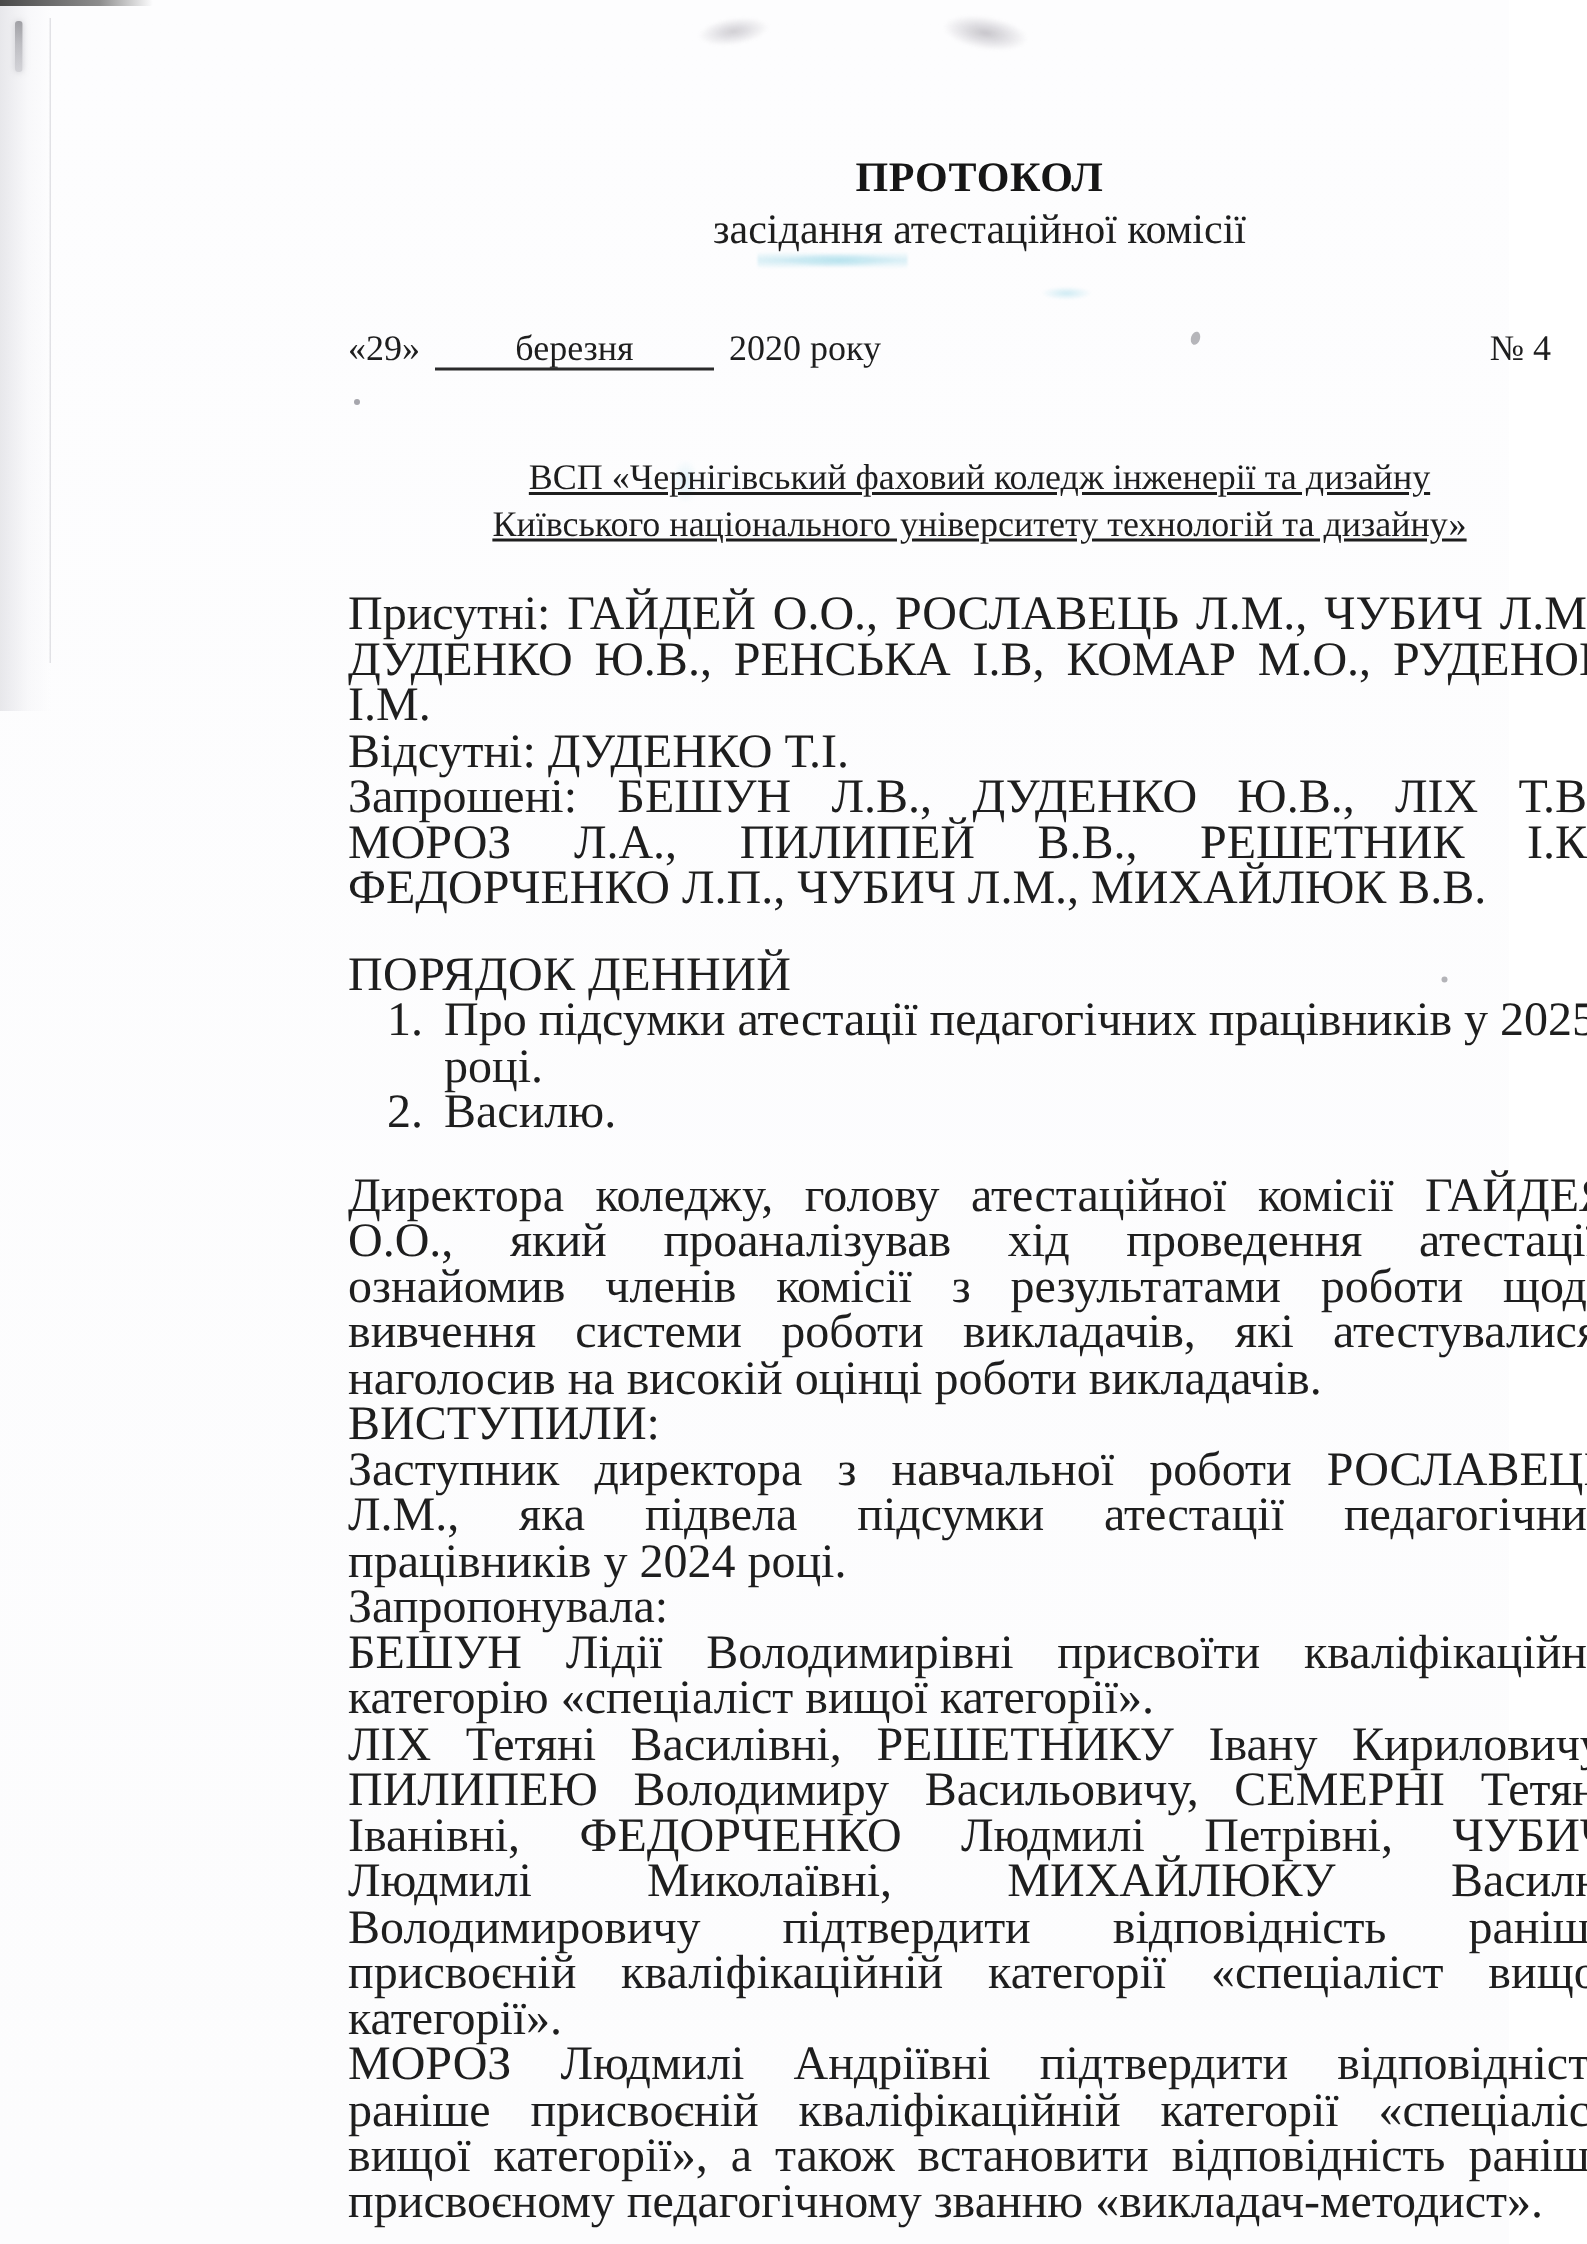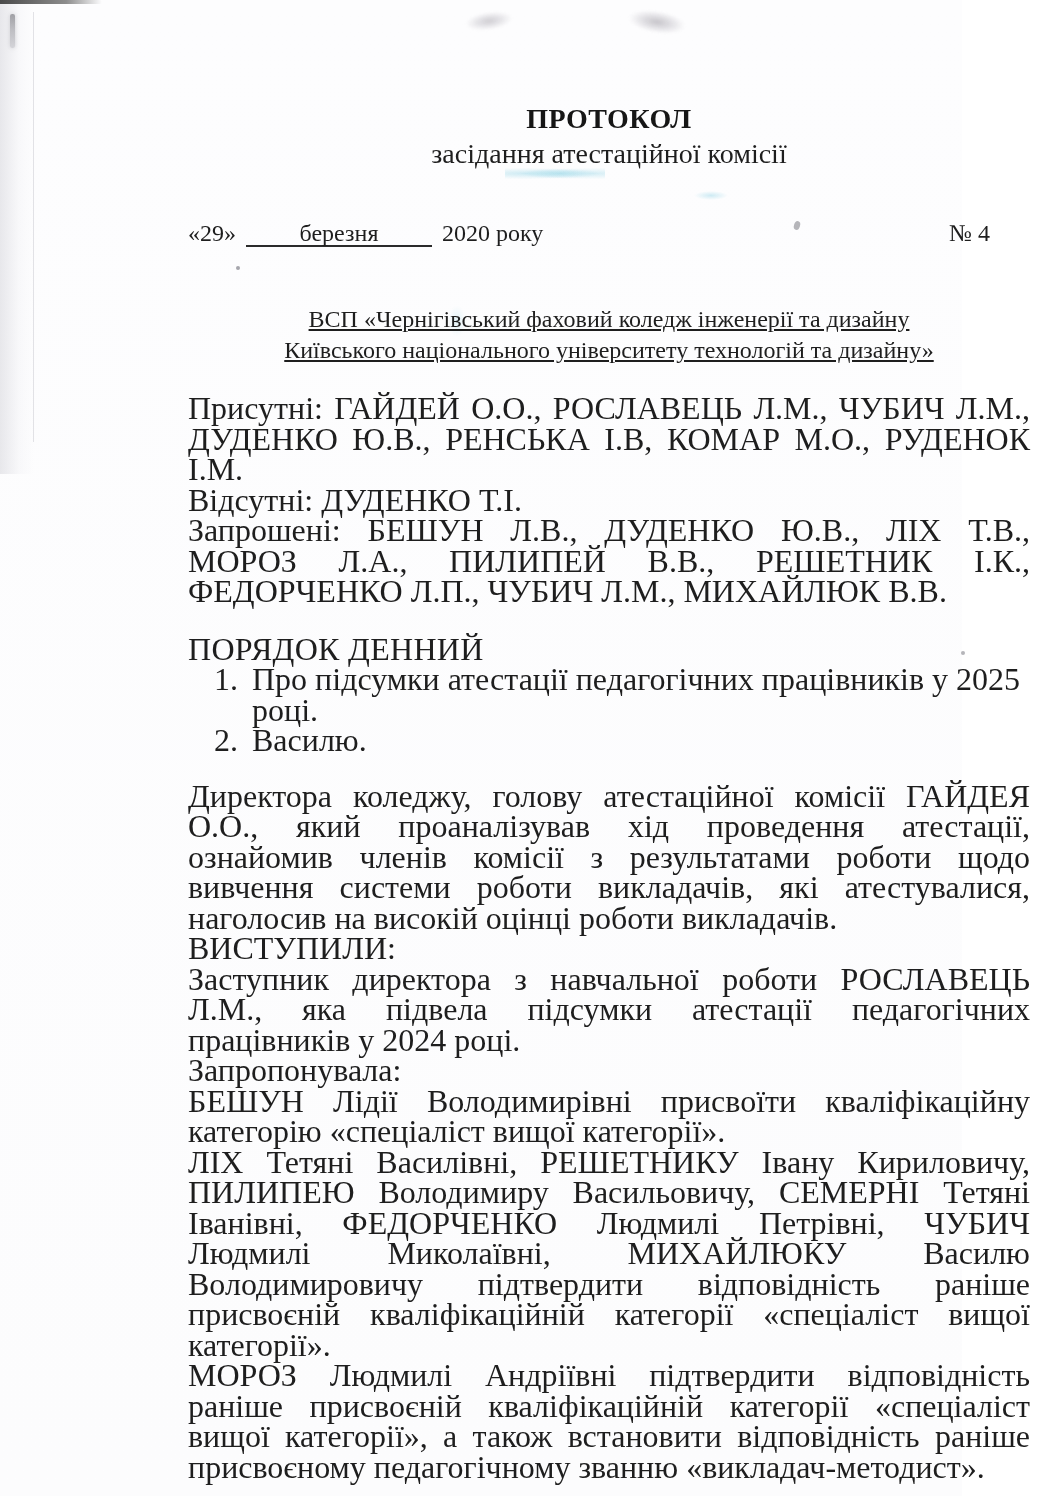--- a/index.html
+++ b/index.html
@@ -8,20 +8,21 @@
     background:#ffffff;
     font-family:"Liberation Serif","DejaVu Serif",serif;
     color:#1e1e1e;
     position:relative;
     overflow:hidden;
   }
   .page {
     position:relative;
     width:962px; height:1496px;
     background:linear-gradient(180deg,#fdfdfe 0%,#fcfcfd 100%);
+    padding-left:44px;
   }
   .text-column {
     position:relative;
     margin:0 28px 0 188px;
     width:842px;
   }
   .title-block { text-align:center; padding-top:103px; }
   .doc-title {
     font-size:28px; font-weight:bold; letter-spacing:0.5px;
     margin:0; color:#161616;

